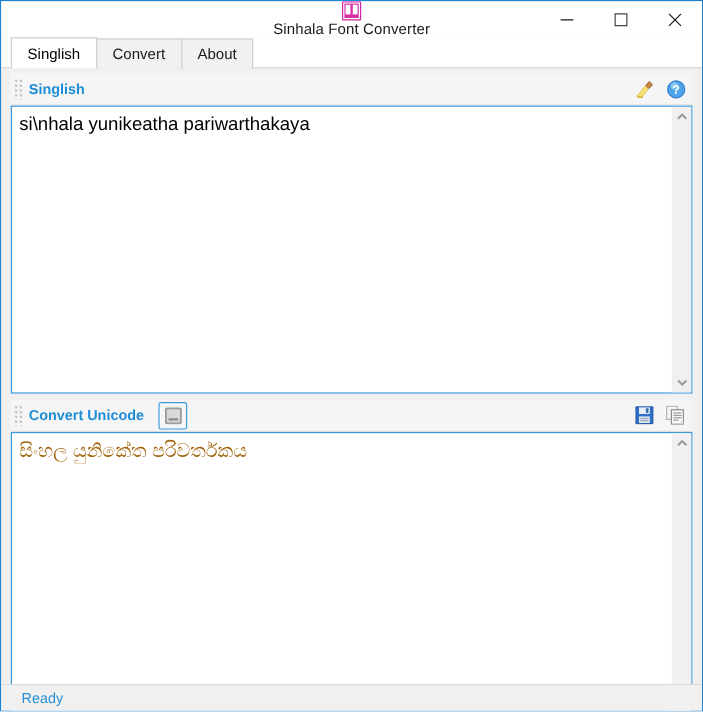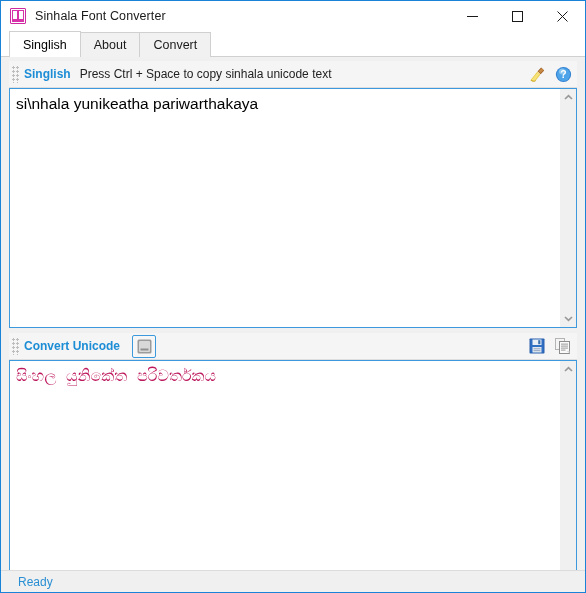--- a/index.html
+++ b/index.html
@@ -22,20 +22,21 @@
     overflow: hidden;
   }
 
   
   .titlebar {
     position: relative;
     height: 30px;
     background: #ffffff;
     display: flex;
     align-items: center;
+    flex-direction: column;
   }
   .title-icon {
     width: 16px;
     height: 16px;
     margin-left: 9px;
     margin-right: 9px;
     flex: 0 0 auto;
     position: relative;
     background: #ffffff;
     border: 1px solid #cc29a3;
@@ -194,25 +195,25 @@
   }
   .roman-text {
     font-size: 15.5px;
     color: #000000;
     line-height: 20px;
     white-space: pre-wrap;
     word-break: break-word;
   }
   .sinhala-text {
     font-size: 16px;
-    color: #be185d;
+    color: #a16207;
     line-height: 22px;
     white-space: pre-wrap;
     word-break: break-word;
-    font-family: Liberation Mono, monospace;
+    font-family: Liberation Sans, sans-serif;
   }
 
   
   .vscroll {
     width: 17px;
     flex: 0 0 auto;
     background: #f0f0f0;
     border-left: 1px solid #ffffff;
     display: flex;
     flex-direction: column;
@@ -296,33 +297,32 @@
         </span>
       </button>
     </div>
   </div>
 
   <div class="tabstrip">
     <div class="tab active">
       <span>Singlish</span>
     </div>
     <div class="tab">
+      <span>Convert</span>
+    </div>
+    <div class="tab">
       <span>About</span>
-    </div>
-    <div class="tab">
-      <span>Convert</span>
     </div>
   </div>
 
   <div class="panel-area" style="padding-top:4px;">
 
     <div class="toolbar">
       <div class="gripper"></div>
       <div class="tb-label">Singlish</div>
-      <div class="tb-hint">Press Ctrl + Space to copy sinhala unicode text</div>
       <div class="tb-spacer"></div>
 
       <button class="tb-btn">
         <span>
           <svg width="17" height="17" viewBox="0 0 17 17">
             <path d="M12.2 1.6 L15.2 4.6 L11.6 8.2 L8.6 5.2 Z" fill="#9a5a22"></path>
             <path d="M12.6 2.2 L14.6 4.2 L11.5 7.3 L9.5 5.3 Z" fill="#c98a45"></path>
             <path d="M8.4 5.4 L11.4 8.4 L6.6 14.8 C5.4 16.2 2.2 15.6 1.4 14.2 L8.4 5.4 Z" fill="#e8c94a"></path>
             <path d="M8.8 6.2 L10.6 8.0 L6.2 13.9 C5.3 14.9 3.3 14.6 2.5 13.7 L8.8 6.2 Z" fill="#f5e27a"></path>
             <path d="M2.0 14.0 C3.0 15.4 5.6 15.8 6.8 14.6" fill="none" stroke="#c9a62f" stroke-width="0.9"></path>

